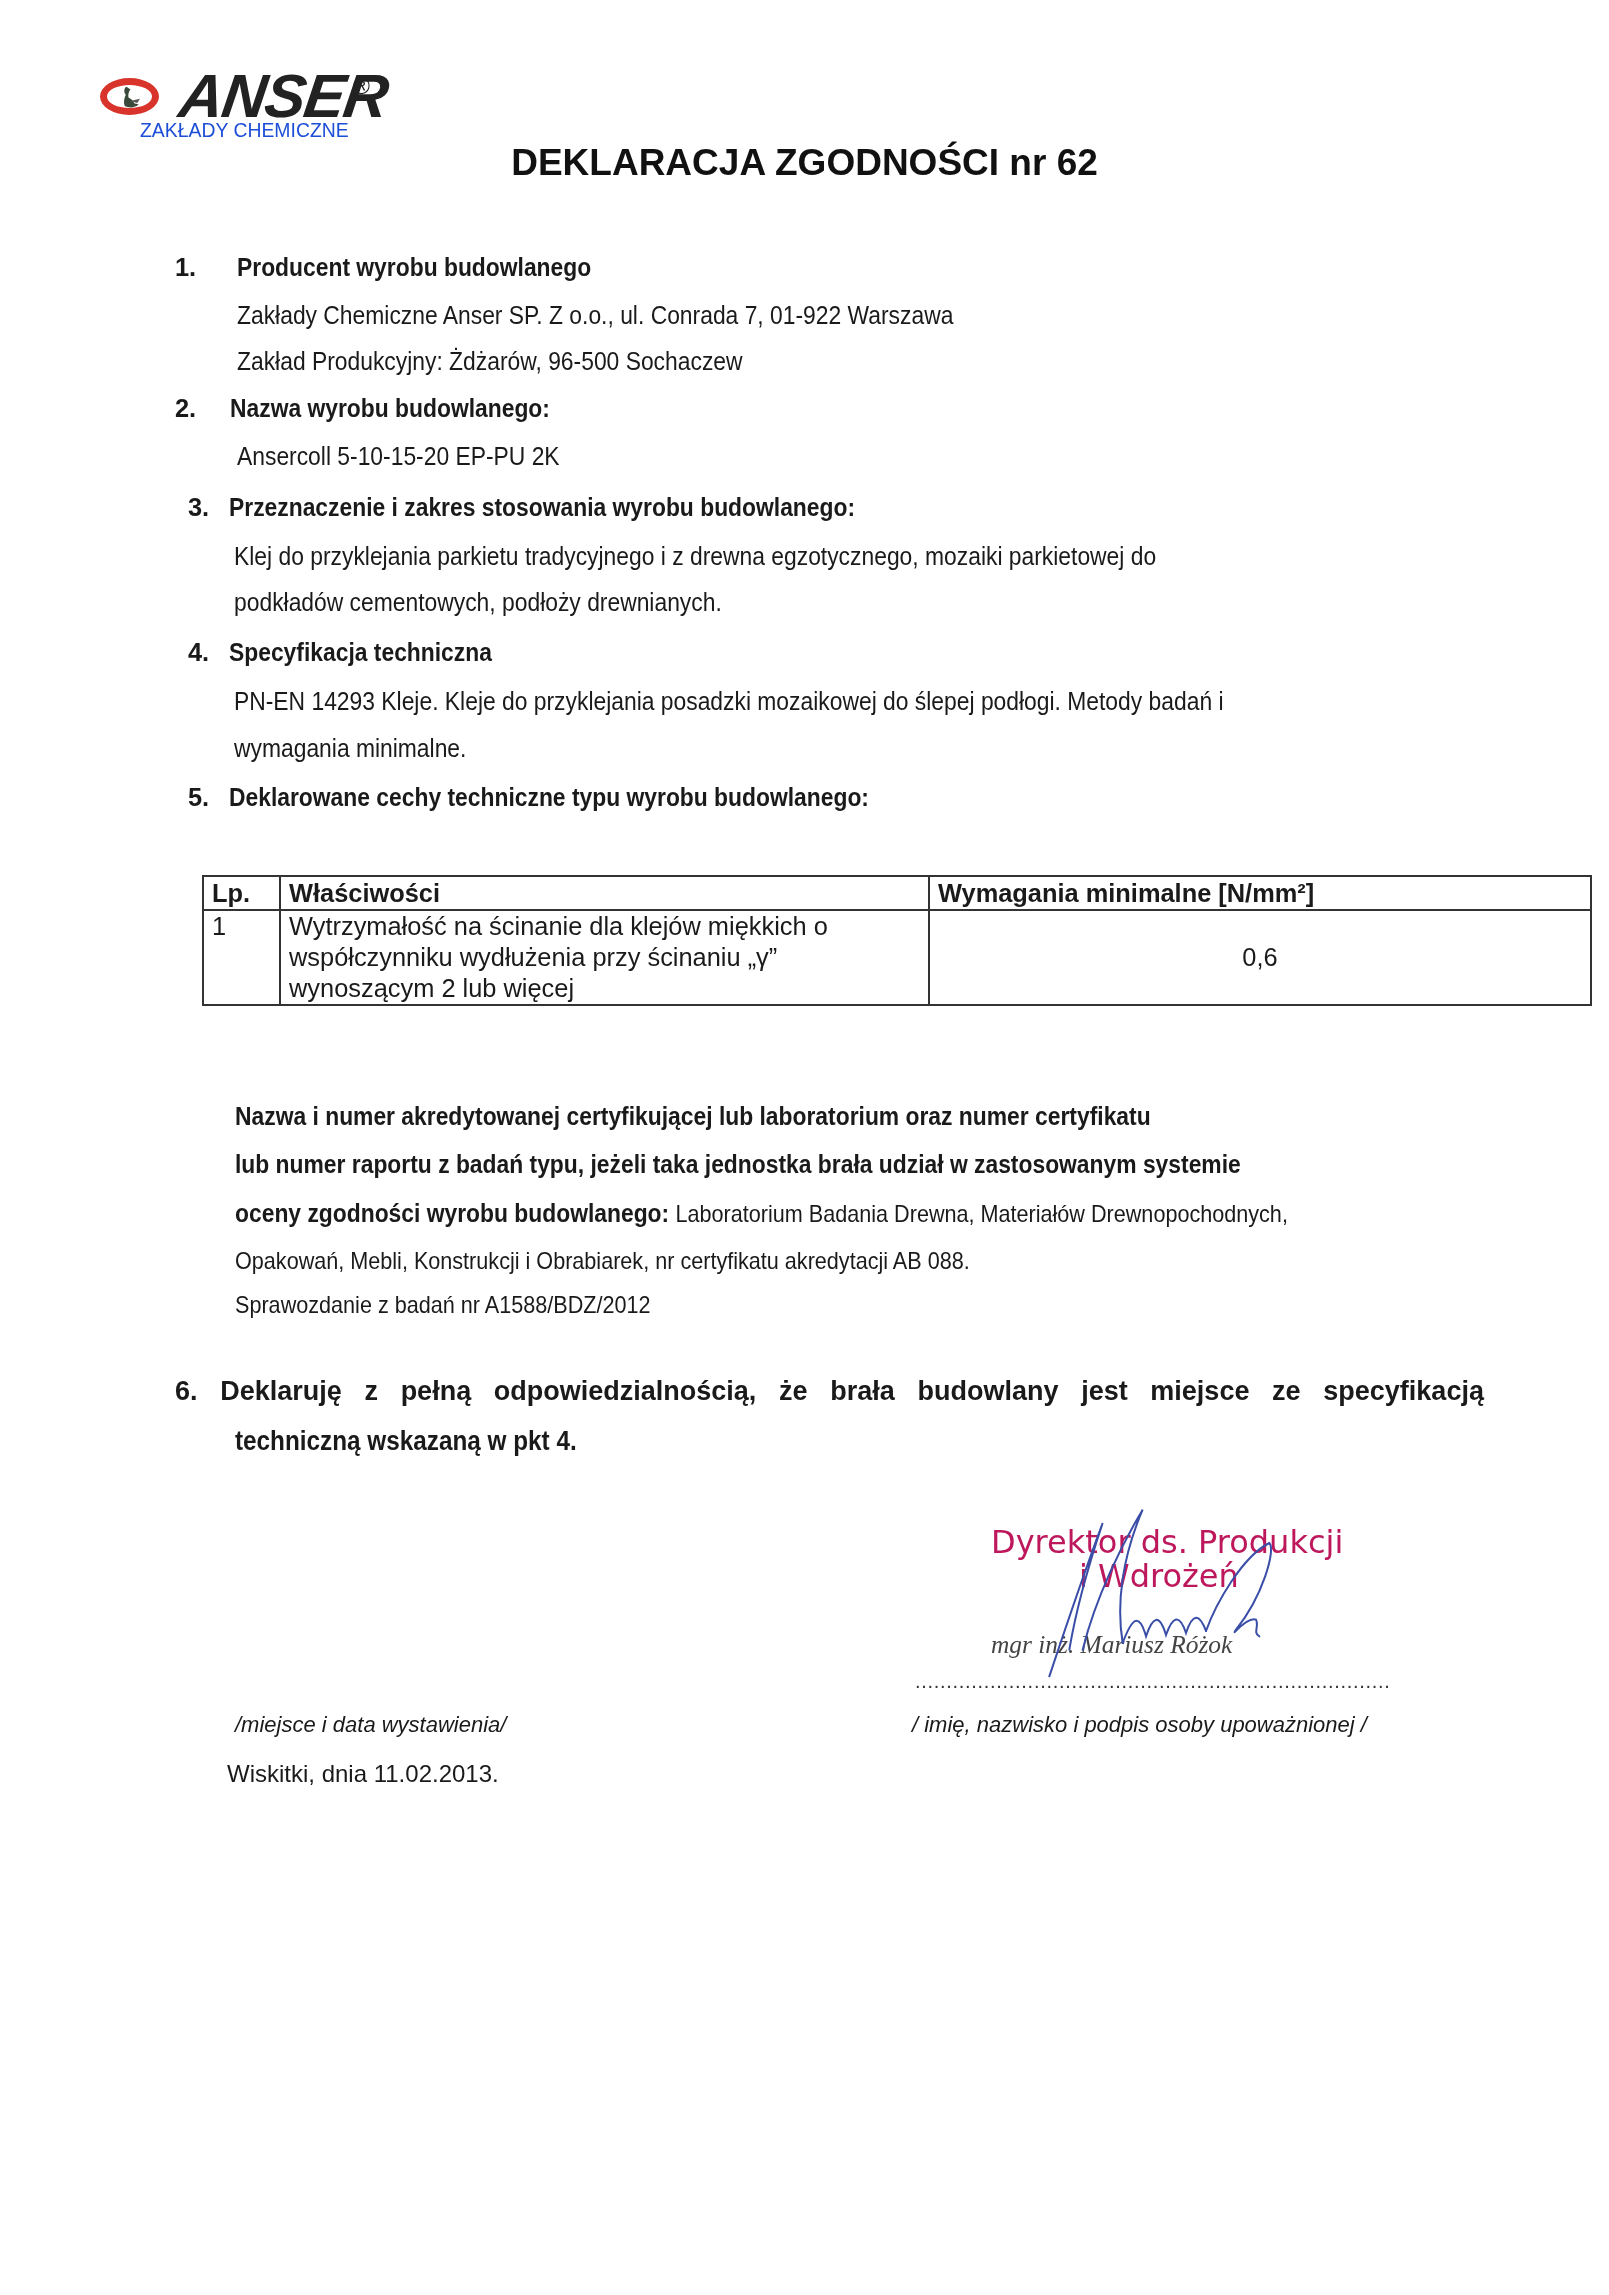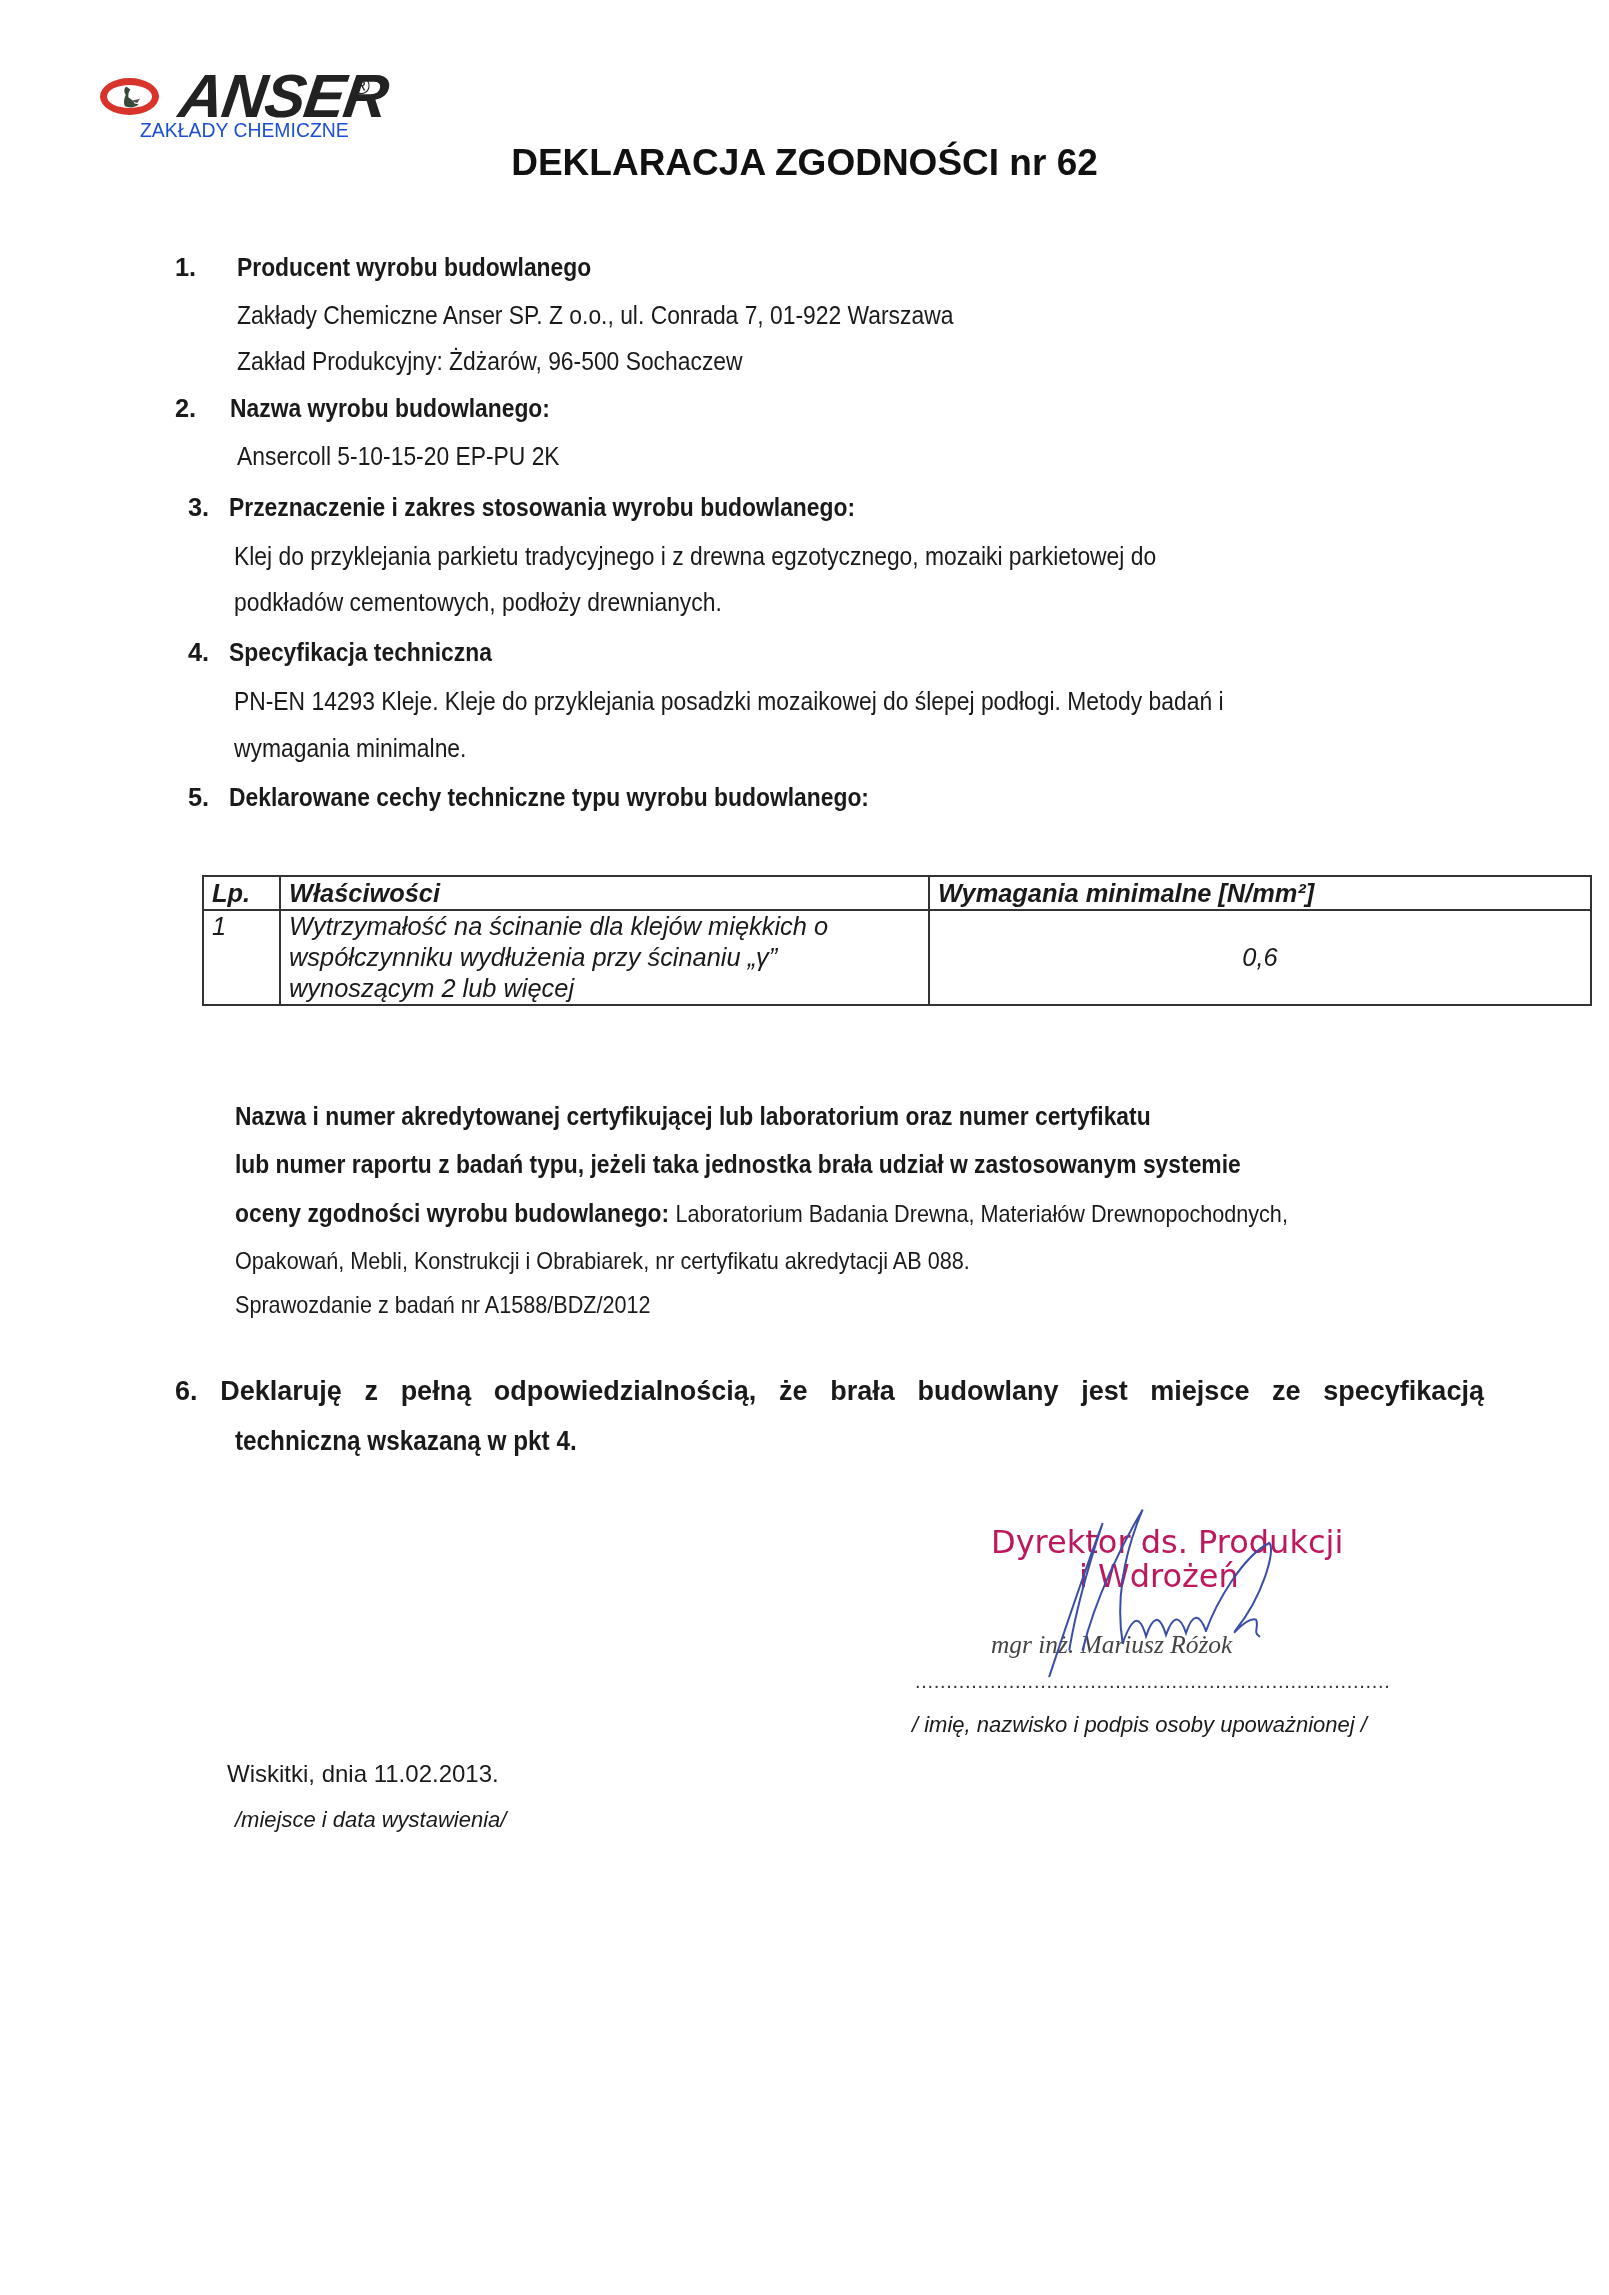--- a/index.html
+++ b/index.html
@@ -17,21 +17,21 @@
   #logo-sub { left: 140px; top: 119px; font-size: 19.4px; color: #1d4ed8; }
 
   #title { left: 0; width: 1609px; top: 142px; text-align: center; font-size: 37px; font-weight: bold; color: #111; }
 
   .num { font-size: 25.4px; font-weight: bold; }
   .h { font-size: 25.4px; font-weight: bold; transform: scaleX(0.9); transform-origin: left center; }
   .t { font-size: 25.4px; transform: scaleX(0.9); transform-origin: left center; }
 
   
   #spec-table { position: absolute; left: 202px; top: 875px; width: 1390px; border-collapse: collapse;
-                font-size: 25.4px; font-style: italic; }
+                font-size: 25.4px; }
   #spec-table td, #spec-table th { border: 2px solid #333; padding: 0 8px; vertical-align: top; }
   #spec-table th { height: 32px; font-weight: bold; text-align: left; line-height: 32px; }
   #spec-table th.lp { text-align: left; width: 59px; }
   #spec-table th.prop { width: 631px; }
   #spec-table td { line-height: 31px; }
   #spec-table td.val { vertical-align: middle; text-align: center; }
 
   .acc-b { font-size: 25.4px; font-weight: bold; transform: scaleX(0.9); transform-origin: left center; }
   .acc-t { font-size: 24px; transform: scaleX(0.9); transform-origin: left center; }
   .acc-n { font-size: 24px; font-weight: normal; }
@@ -134,17 +134,17 @@
 <div class="abs sig-print" style="left:1079px; top:1557px;">i Wdrożeń</div>
 <div class="abs sig-name" style="left:991px; top:1630px;">mgr inż. Mariusz Różok</div>
 <svg class="abs" id="signature-svg" viewBox="0 0 560 300" fill="none" stroke="#3a4ea8" stroke-width="3" stroke-linecap="round">
   <path d="M90 290 C110 230 140 140 170 60 C150 120 130 190 120 250"></path>
   <path d="M140 250 C160 170 200 90 230 40 C200 110 190 180 200 240"></path>
   <path d="M200 240 C215 200 225 195 235 230 C245 200 255 195 265 228 C275 200 285 195 295 225 C305 195 315 195 325 222"></path>
   <path d="M325 222 C340 180 380 110 420 90 C430 100 410 170 370 220 C360 235 385 200 400 205 C405 215 395 225 405 230"></path>
 </svg>
 
 <div class="abs foot" style="left:227px; top:1760px;">Wiskitki, dnia 11.02.2013.</div>
-<div class="abs foot-i" style="left:235px; top:1807px;font-style:italic;">/miejsce i data wystawienia/</div>
+<div class="abs foot-i" style="left:235px; top:1712px;font-style:italic;">/miejsce i data wystawienia/</div>
 
 <div class="abs" id="sig-dots">............................................................................</div>
 <div class="abs foot-i" style="left:912px; top:1712px;">/ imię, nazwisko i podpis osoby upoważnionej /</div>
 
 
 </body></html>

